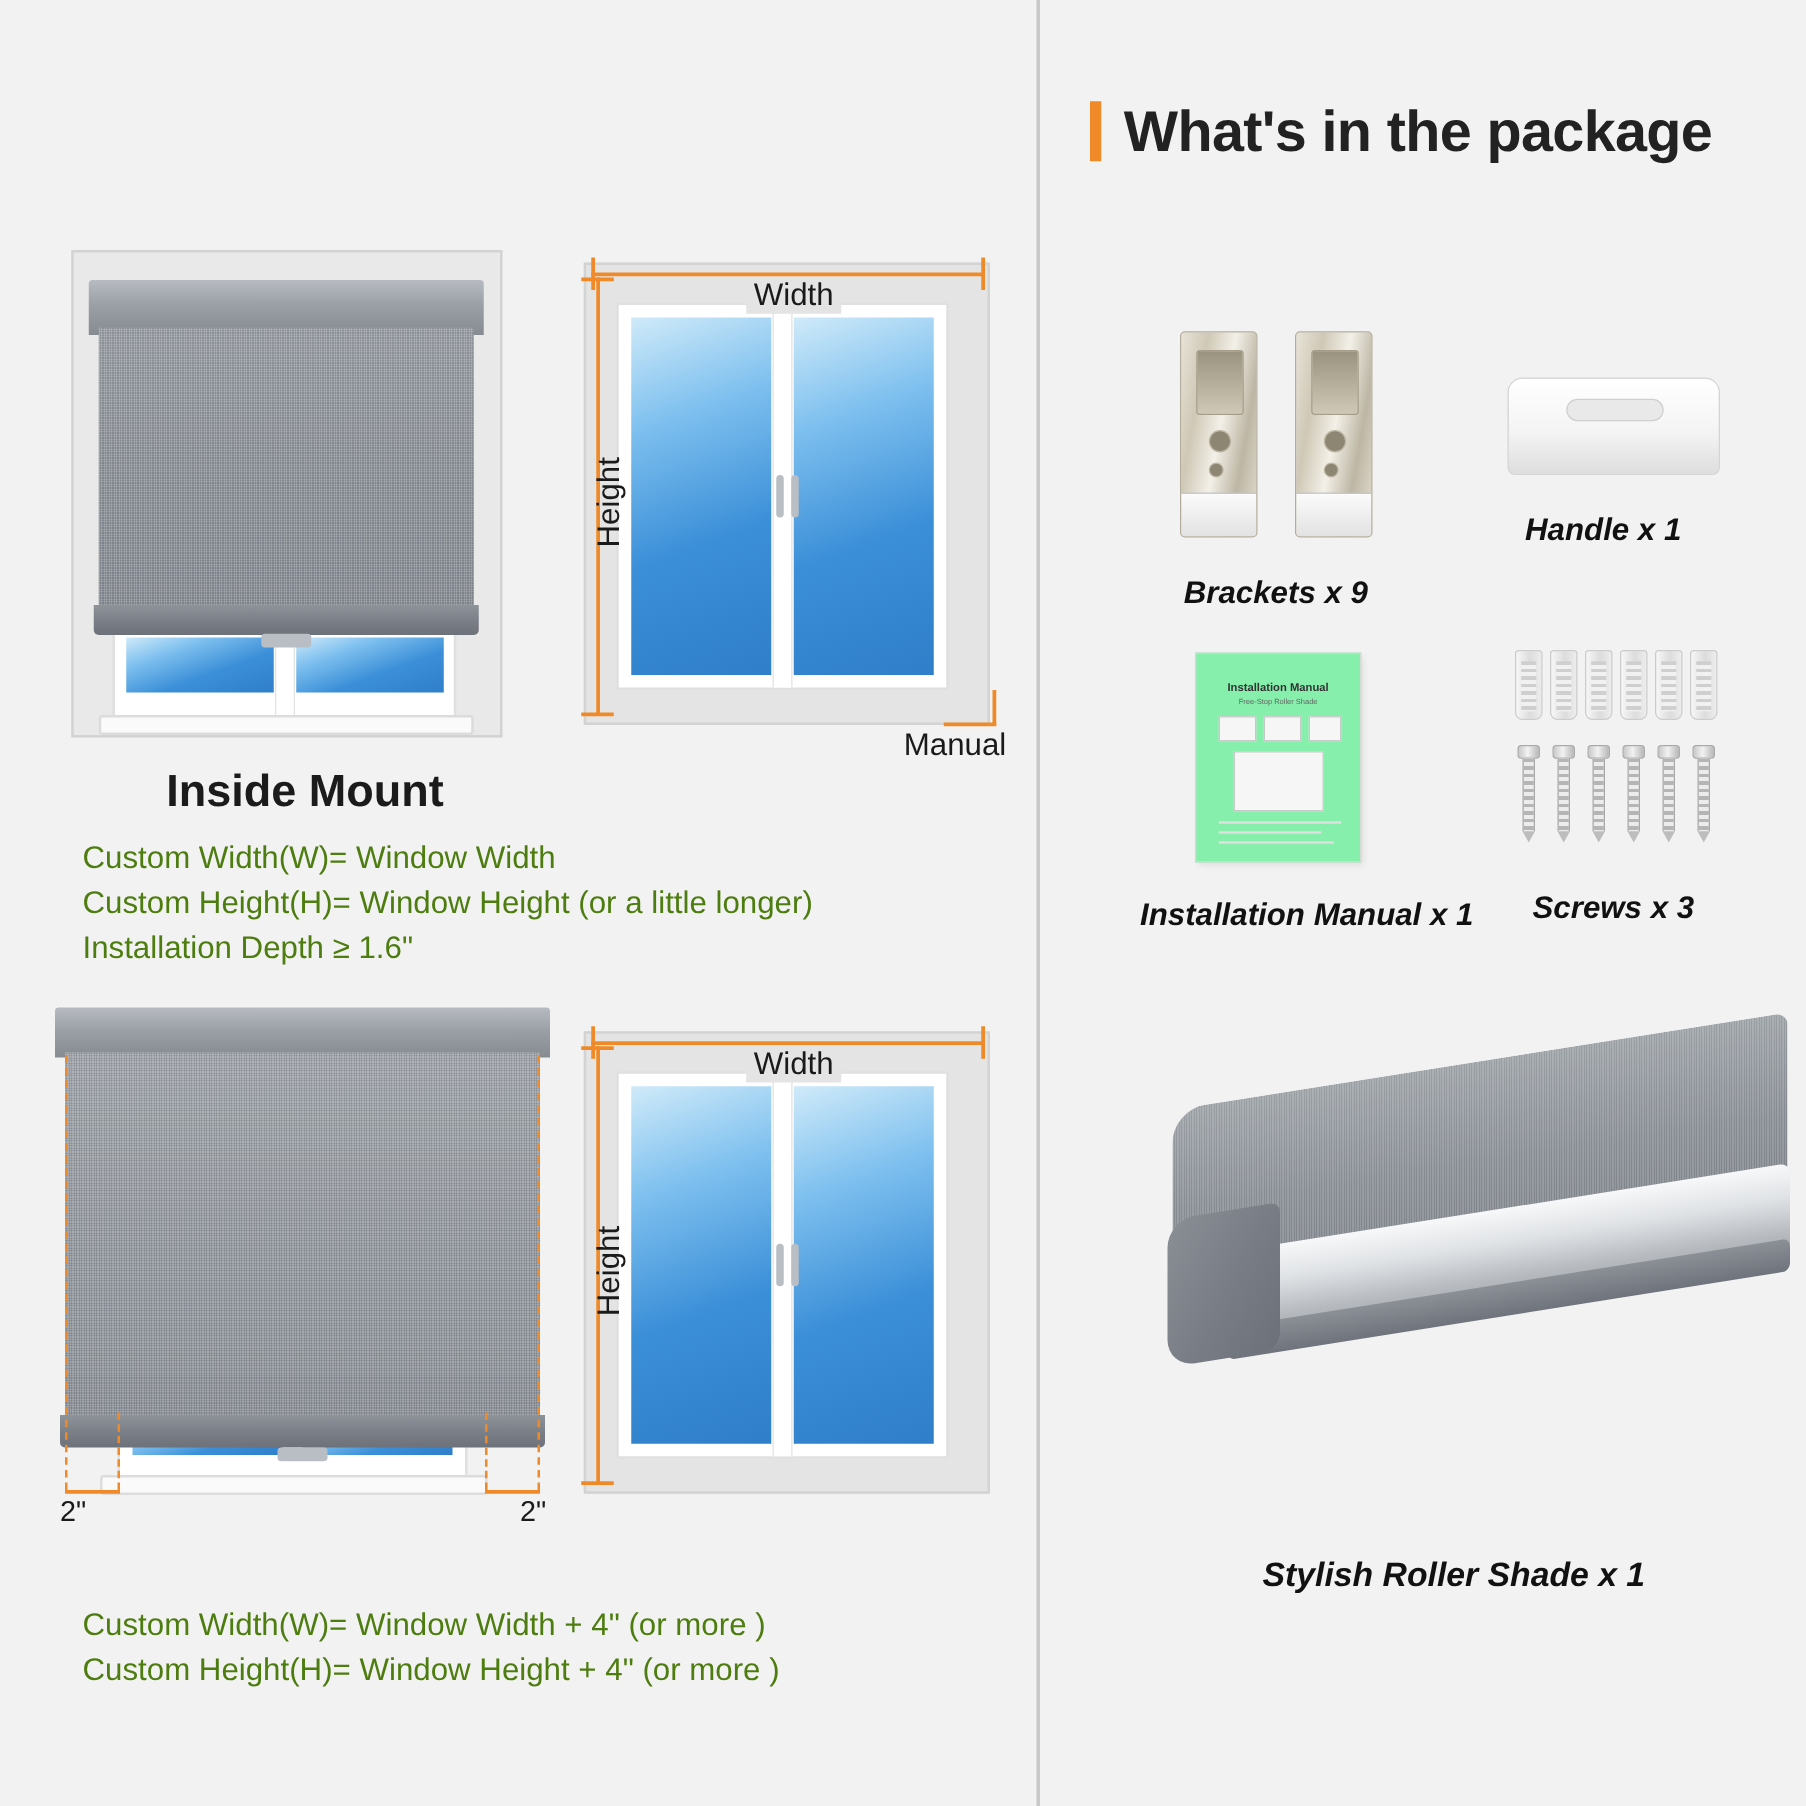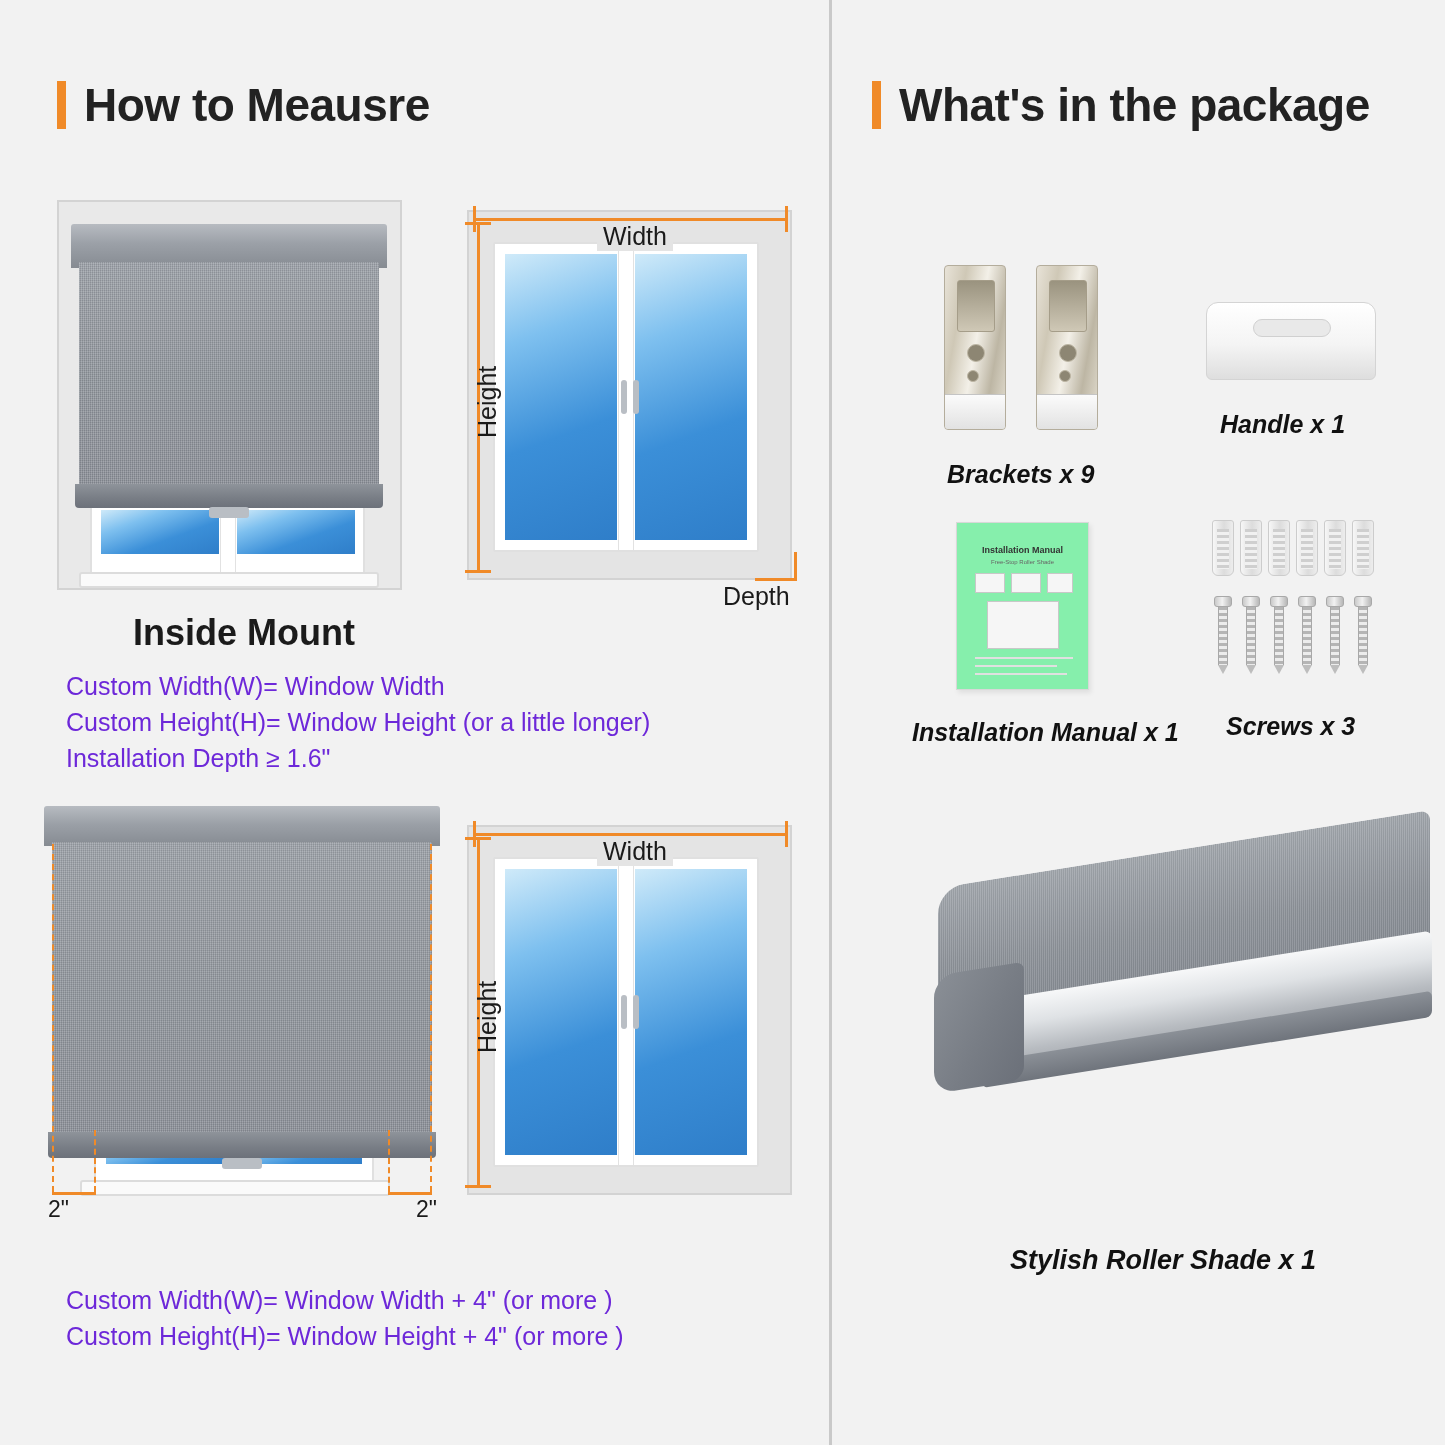--- a/index.html
+++ b/index.html
@@ -152,21 +152,21 @@
   .mount-name {
     position: absolute;
     font-size: 36px;
     font-weight: 600;
     color: #1b1b1b;
     white-space: nowrap;
   }
   .spec-line {
     position: absolute;
     font-size: 25px;
-    color: #6d28d9;
+    color: #4d7c0f;
     white-space: nowrap;
   }
 
   
   .pkg-caption {
     position: absolute;
     font-size: 25px;
     font-weight: bold;
     font-style: italic;
     color: #111;
@@ -370,24 +370,20 @@
 </style>
 </head>
 <body>
 
 <div id="page">
 
   <div class="divider"></div>
 
   <div class="panel" id="left-panel">
 
-    <div class="section-title" id="title-left">
-      <span class="title-bar"></span>
-      <span>How to Meausre</span>
-    </div>
 
     <div class="art" style="left:57px; top:200px; width:345px; height:390px;">
       <div class="reveal" style="left:0; top:0; width:345px; height:390px; background:#e9e9e9;"></div>
 
       <div class="sash" style="left:33px; top:300px; width:275px; height:78px;"></div>
       <div class="glass" style="left:44px; top:310px; width:118px; height:44px;"></div>
       <div class="glass" style="left:180px; top:310px; width:118px; height:44px;"></div>
       <div class="mullion" style="left:163px; top:302px; width:16px; height:74px;"></div>
       <div class="sill" style="left:22px; top:372px; width:300px; height:16px;"></div>
 
@@ -411,21 +407,21 @@
       <div class="dim-line-h" style="left:18px; top:18px; width:315px;"></div>
       <div class="dim-label" style="left:142px; top:22px; background:#e4e4e4; padding:0 6px;">Width</div>
 
       <div class="tick-h" style="left:10px; top:22px; width:26px;"></div>
       <div class="tick-h" style="left:10px; top:370px; width:26px;"></div>
       <div class="dim-line-v" style="left:22px; top:22px; height:350px;"></div>
       <div class="dim-label vert" style="left:18px; top:238px;">Height</div>
 
       <div class="dim-line-h" style="left:300px; top:378px; width:42px;"></div>
       <div class="dim-line-v" style="left:339px; top:352px; height:28px;"></div>
-      <div class="dim-label" style="left:268px; top:382px;">Depth</div>
+      <div class="dim-label" style="left:268px; top:382px;">Manual</div>
     </div>
 
     <div class="mount-name" style="left:133px; top:612px;">Inside Mount</div>
     <div class="spec-line" style="left:66px; top:672px;">Custom Width(W)= Window Width</div>
     <div class="spec-line" style="left:66px; top:708px;">Custom Height(H)= Window Height (or a little longer)</div>
     <div class="spec-line" style="left:66px; top:744px;">Installation Depth ≥ 1.6"</div>
 
     <div class="art" style="left:36px; top:800px; width:410px; height:410px;">
 
       <div class="sash" style="left:58px; top:330px; width:280px; height:56px;"></div>

